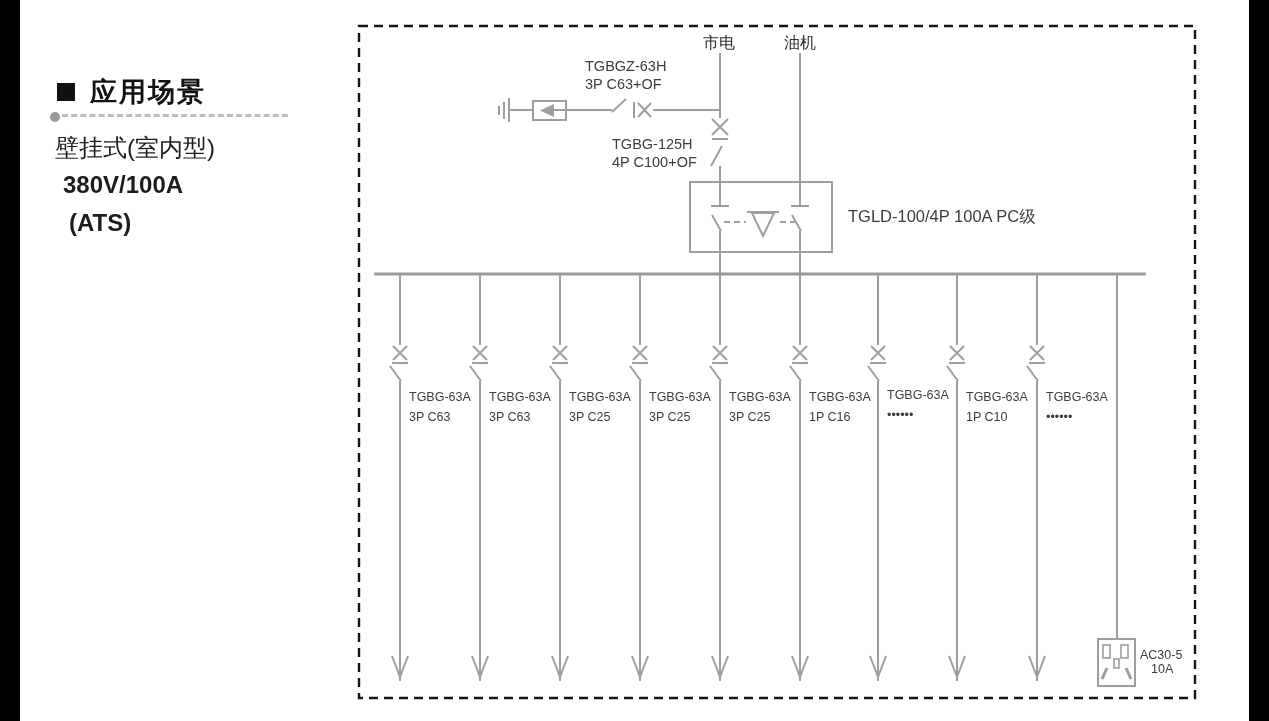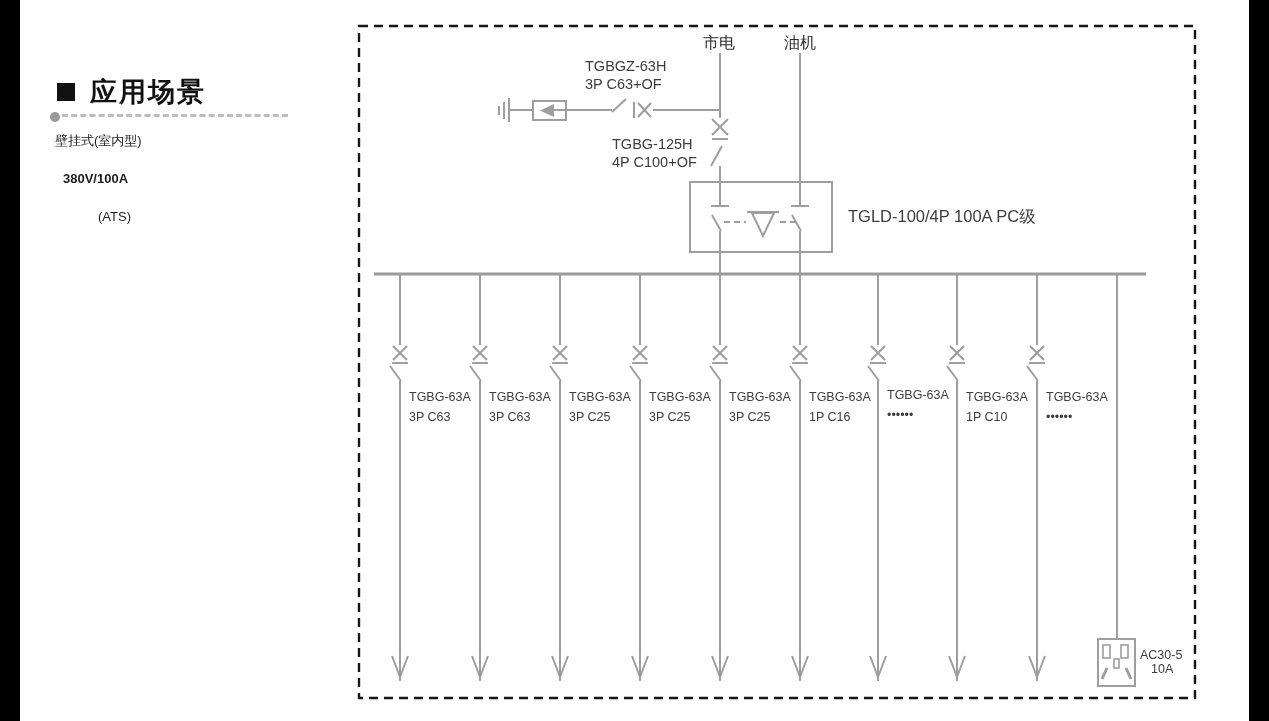--- a/index.html
+++ b/index.html
@@ -10,24 +10,24 @@
   .edge-bar{position:absolute;top:0;width:20px;height:721px;background:#000;}
   .edge-bar.left{left:0;}
   .edge-bar.right{left:1249px;}
 
   
   .side-title{position:absolute;left:57px;top:74px;display:flex;align-items:center;gap:15px;}
   .title-square{width:18px;height:18px;background:#111111;flex:0 0 auto;}
   .title-text{font-size:27px;font-weight:bold;color:#111111;letter-spacing:2px;white-space:nowrap;}
   .divider-dot{position:absolute;left:50px;top:112px;width:10px;height:10px;border-radius:50%;background:#9a9a9a;}
   .divider-line{position:absolute;left:62px;top:114px;width:226px;height:0;border-top:3px dashed #bdbdbd;}
-  .side-line{position:absolute;color:#1c1c1c;font-size:13px;white-space:nowrap;}
+  .side-line{position:absolute;color:#1c1c1c;font-size:24px;white-space:nowrap;}
   .side-line.l1{left:55px;top:132px;}
   .side-line.l2{left:63px;top:171px;font-weight:bold;}
-  .side-line.l3{left:98px;top:209px;}
+  .side-line.l3{left:69px;top:209px;font-weight:bold;}
 
   
   svg{position:absolute;left:0;top:0;}
   .ln{stroke:#9e9e9e;stroke-width:2;fill:none;stroke-linecap:butt;}
   .ln-thick{stroke:#9a9a9a;stroke-width:3;fill:none;}
   .dash{stroke-dasharray:6 4;}
   .border-dash{stroke:#151515;stroke-width:2.4;stroke-dasharray:9 6;fill:none;}
   .lbl{fill:#3d3d3d;font-size:12.5px;font-family:"Liberation Sans",sans-serif;}
   .lbl-md{font-size:14.5px;}
   .lbl-lg{font-size:16.5px;}

